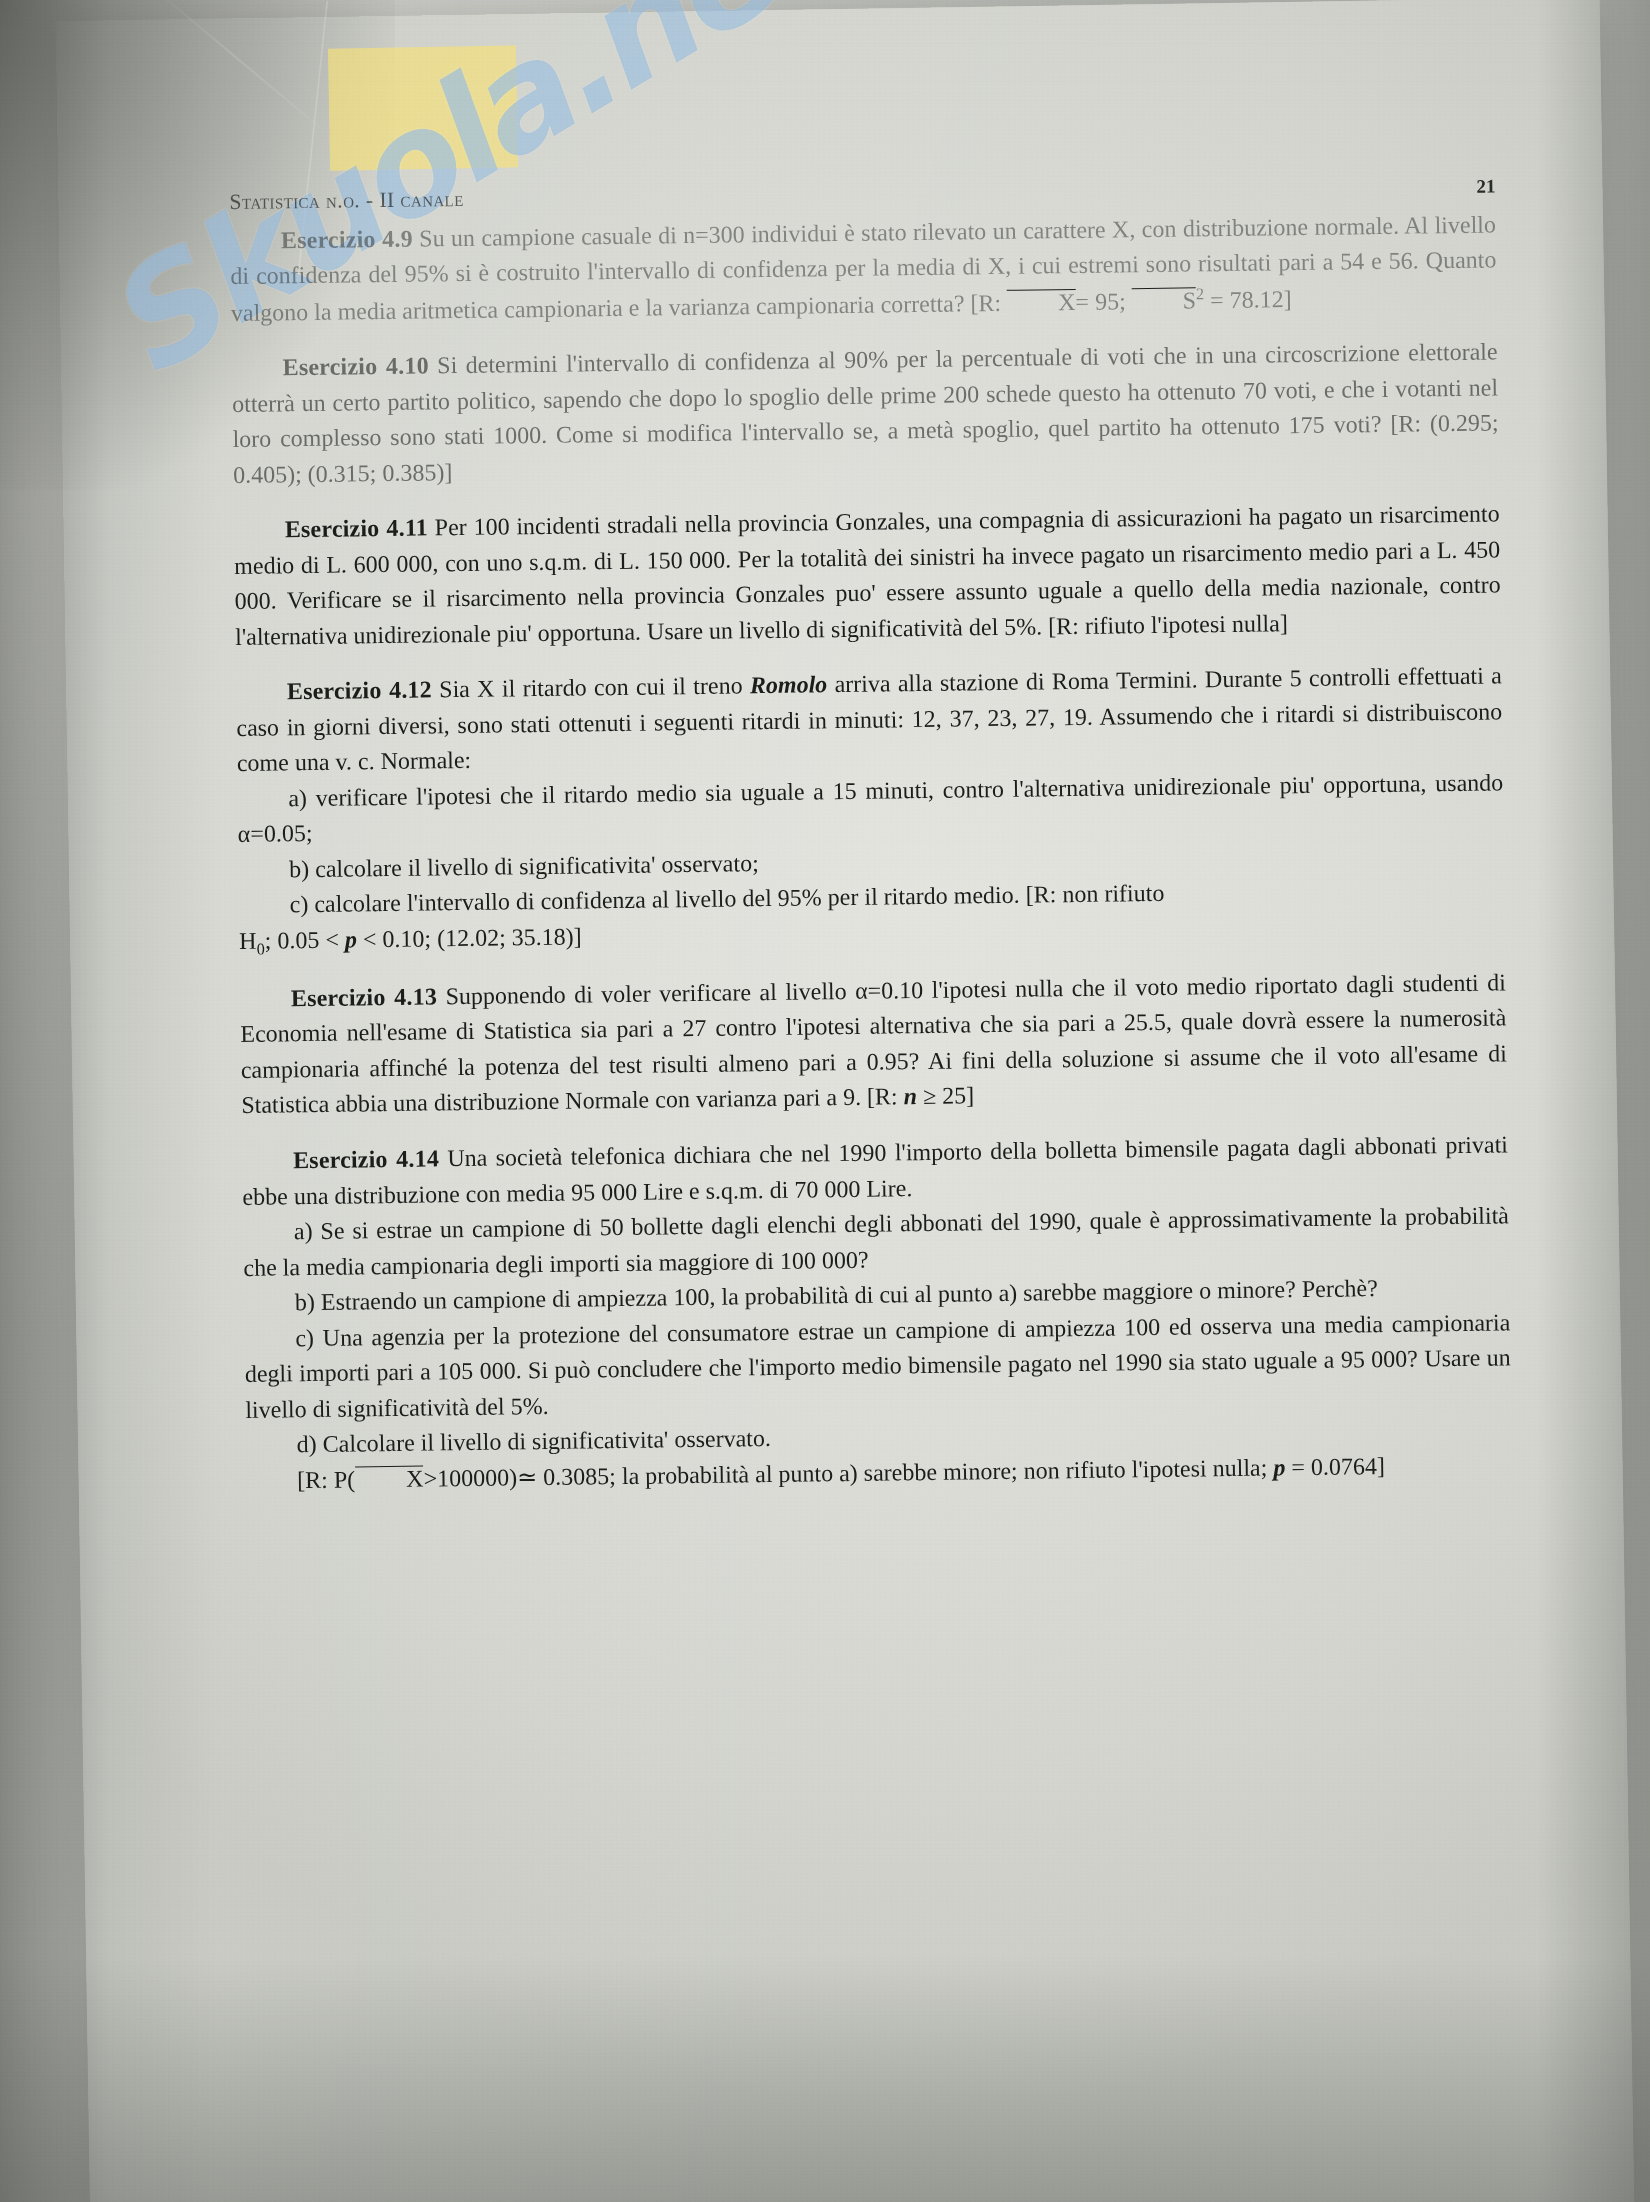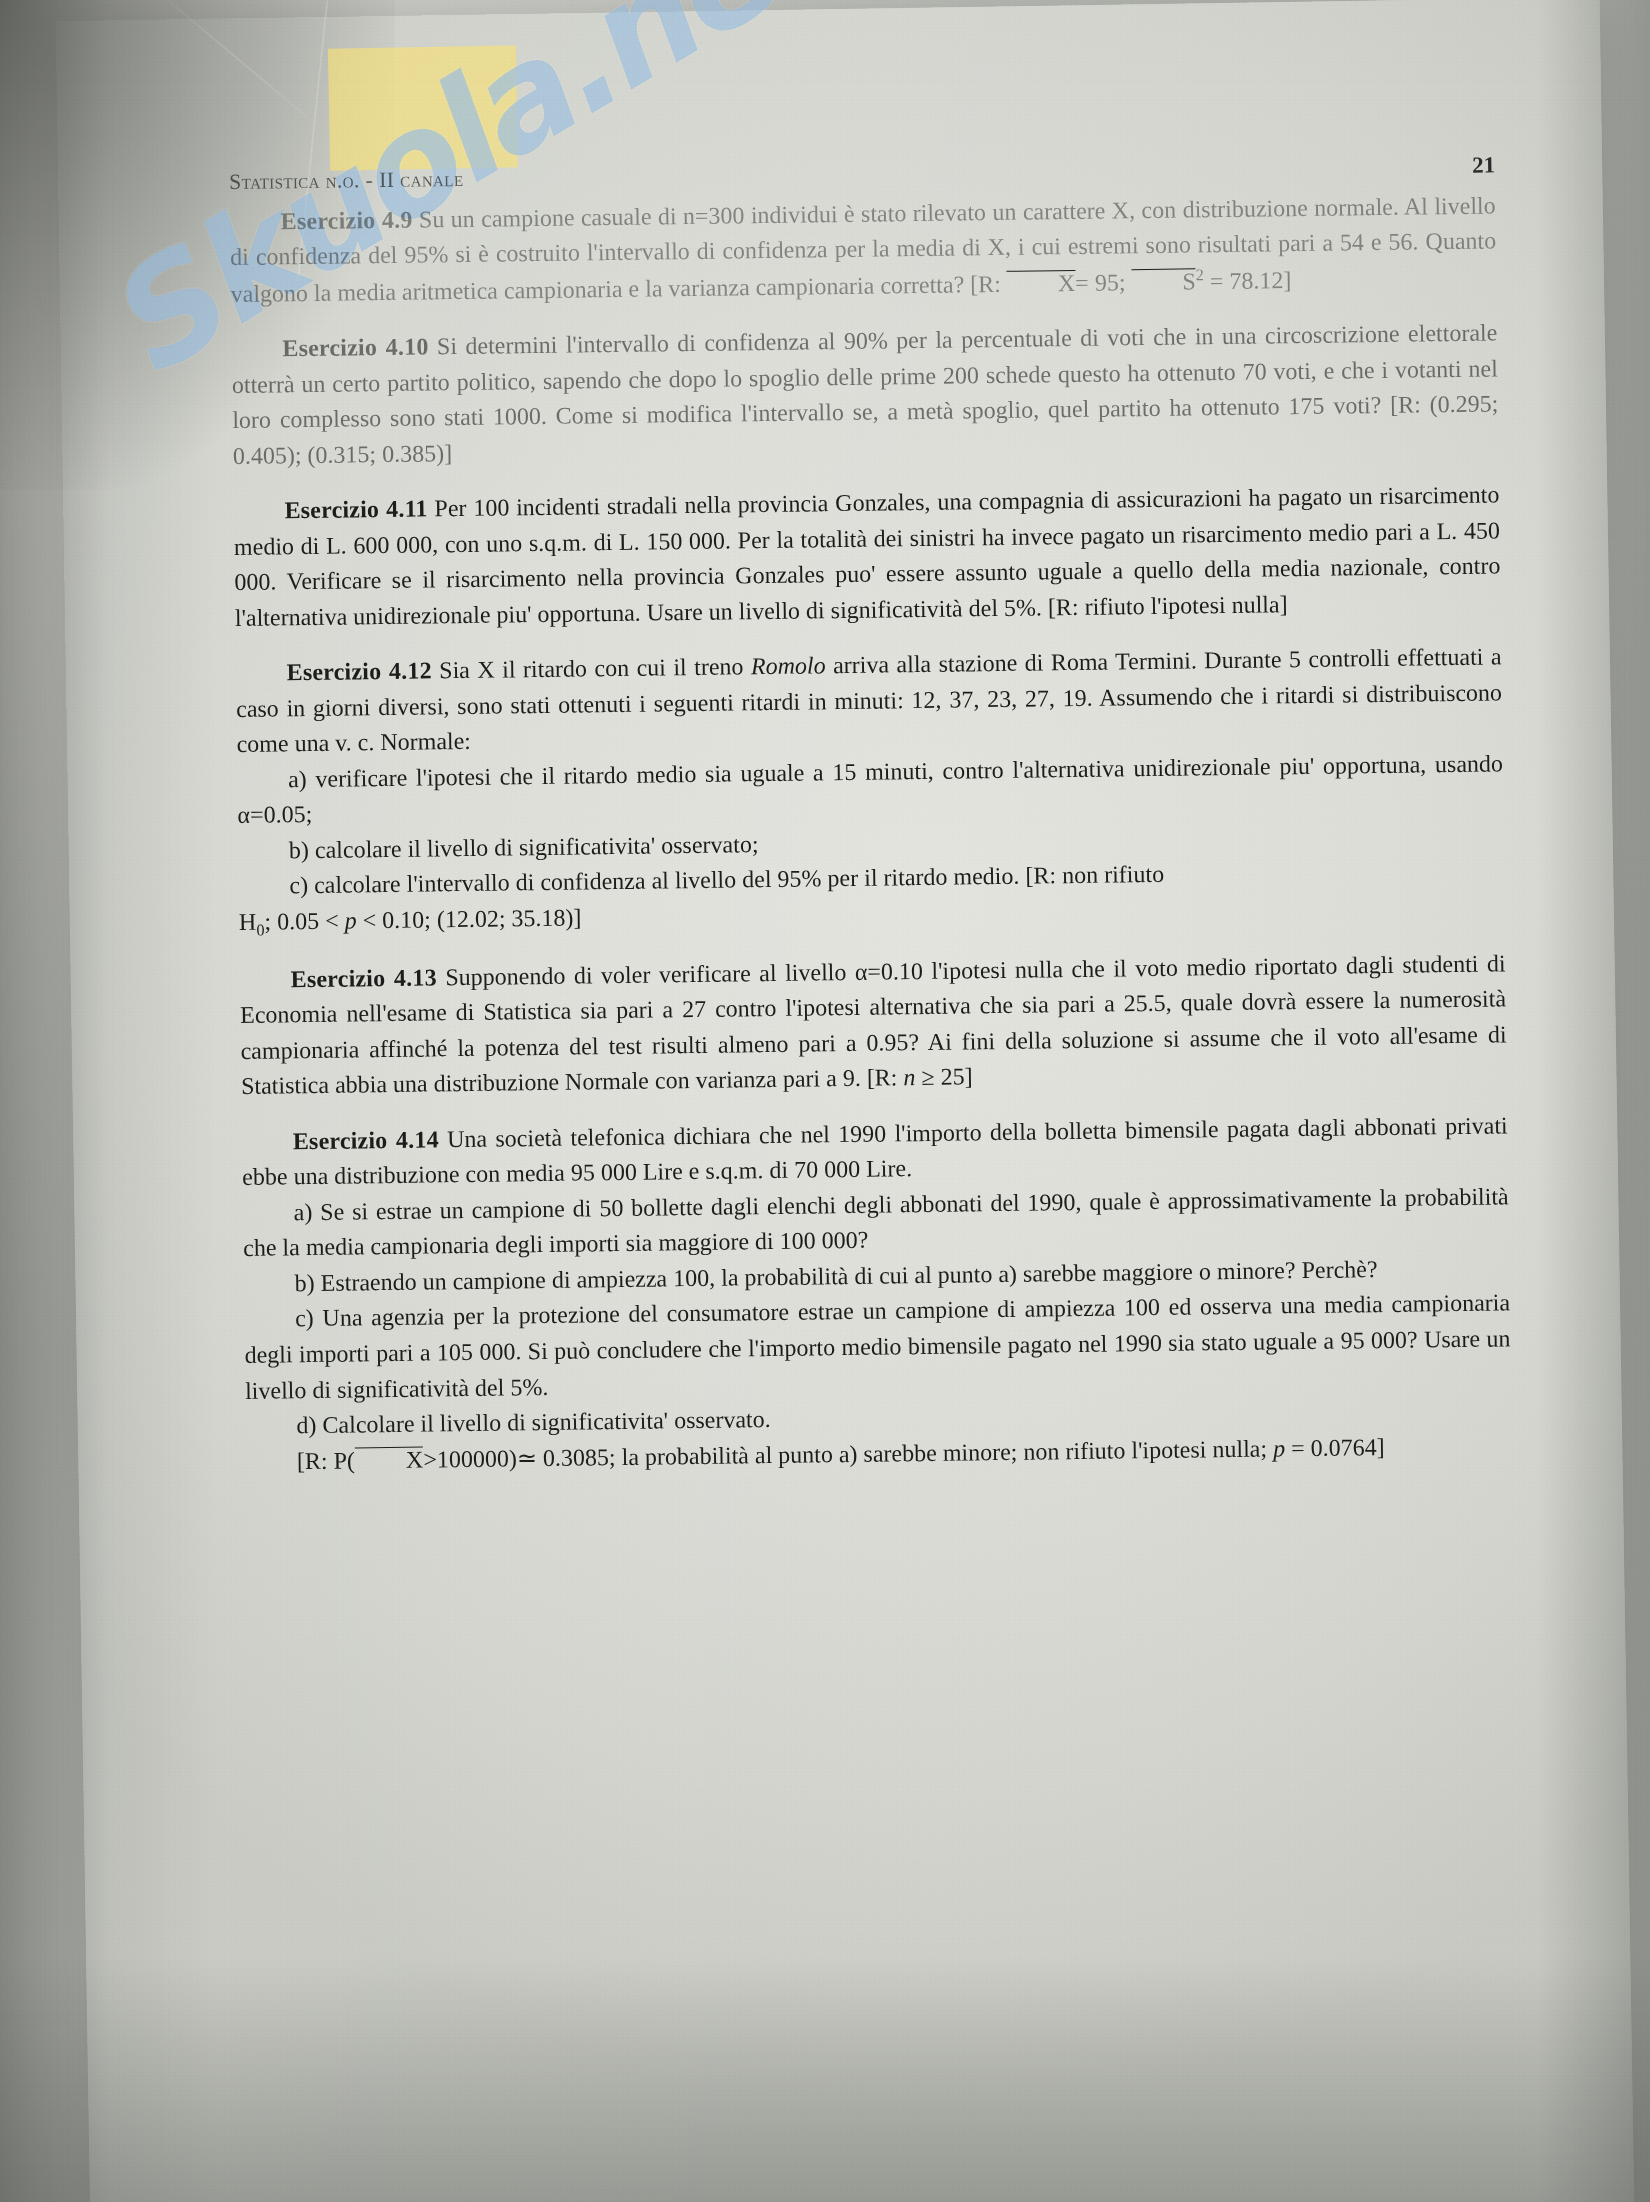--- a/index.html
+++ b/index.html
@@ -119,42 +119,42 @@
   }
   .hdr {
     display: flex;
     justify-content: space-between;
     align-items: baseline;
     font-size: 21.7px;
     color: #2a2c2a;
     margin-bottom: 5.6px;
   }
   .hdr .running { font-variant: small-caps; letter-spacing: 0.4px; opacity: 0.92; }
-  .hdr .pageno { font-size: 23px; font-weight: bold; }
+  .hdr .pageno { font-size: 19px; font-weight: bold; margin-top: 24px; }
 
   p.ex {
     margin: 0 0 20px 0;
     text-indent: 51px;
     text-align: justify;
   }
   p.sub {
     margin: 0 0 0 0;
     text-indent: 51px;
     text-align: justify;
   }
   p.cont {
     margin: 0 0 20px 0;
     text-indent: 0;
     text-align: justify;
   }
   .lbl {
     font-weight: bold;
     letter-spacing: 0.2px;
   }
-  .it { font-style: italic; }
+  .it { font-style: italic; font-weight: bold; }
   .ovl {
     
     border-top: 1.4px solid #1c1e1c;
     padding-top: 0px;
     display: inline-block;
     line-height: 1;
   }
   sup.sq { font-size: 0.68em; vertical-align: super; }
   sub.zero { font-size: 0.68em; vertical-align: sub; }
 

